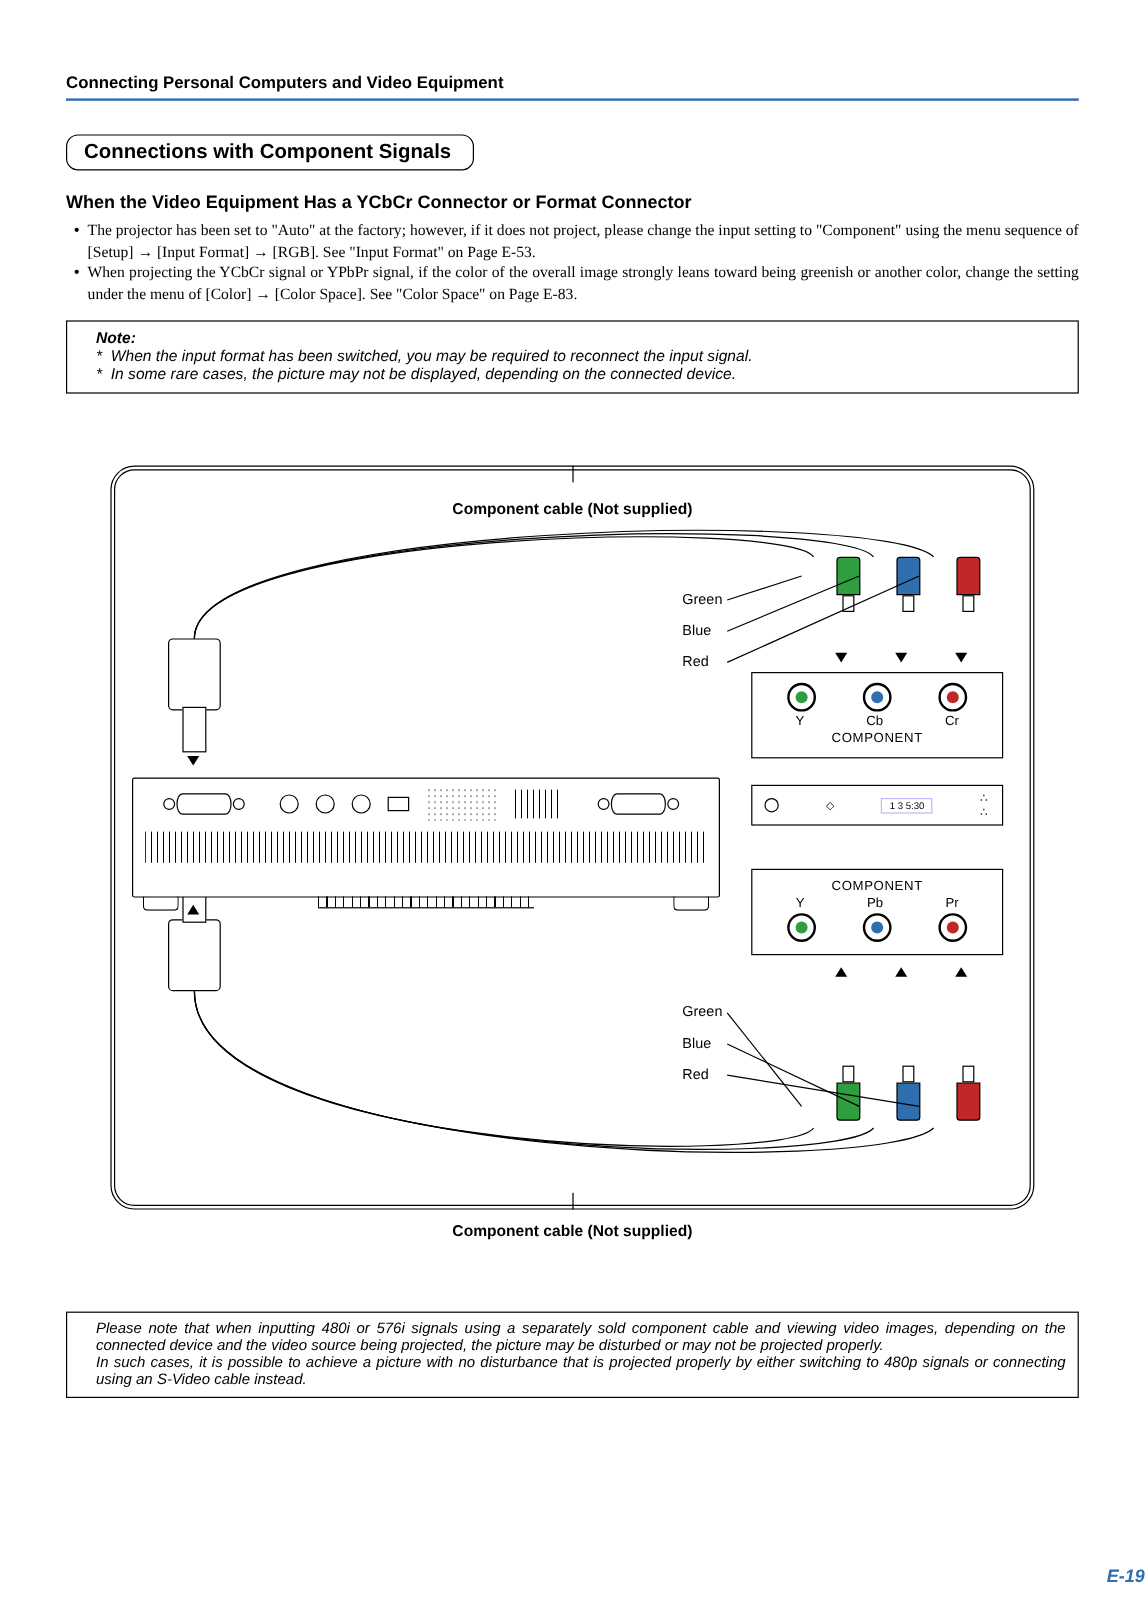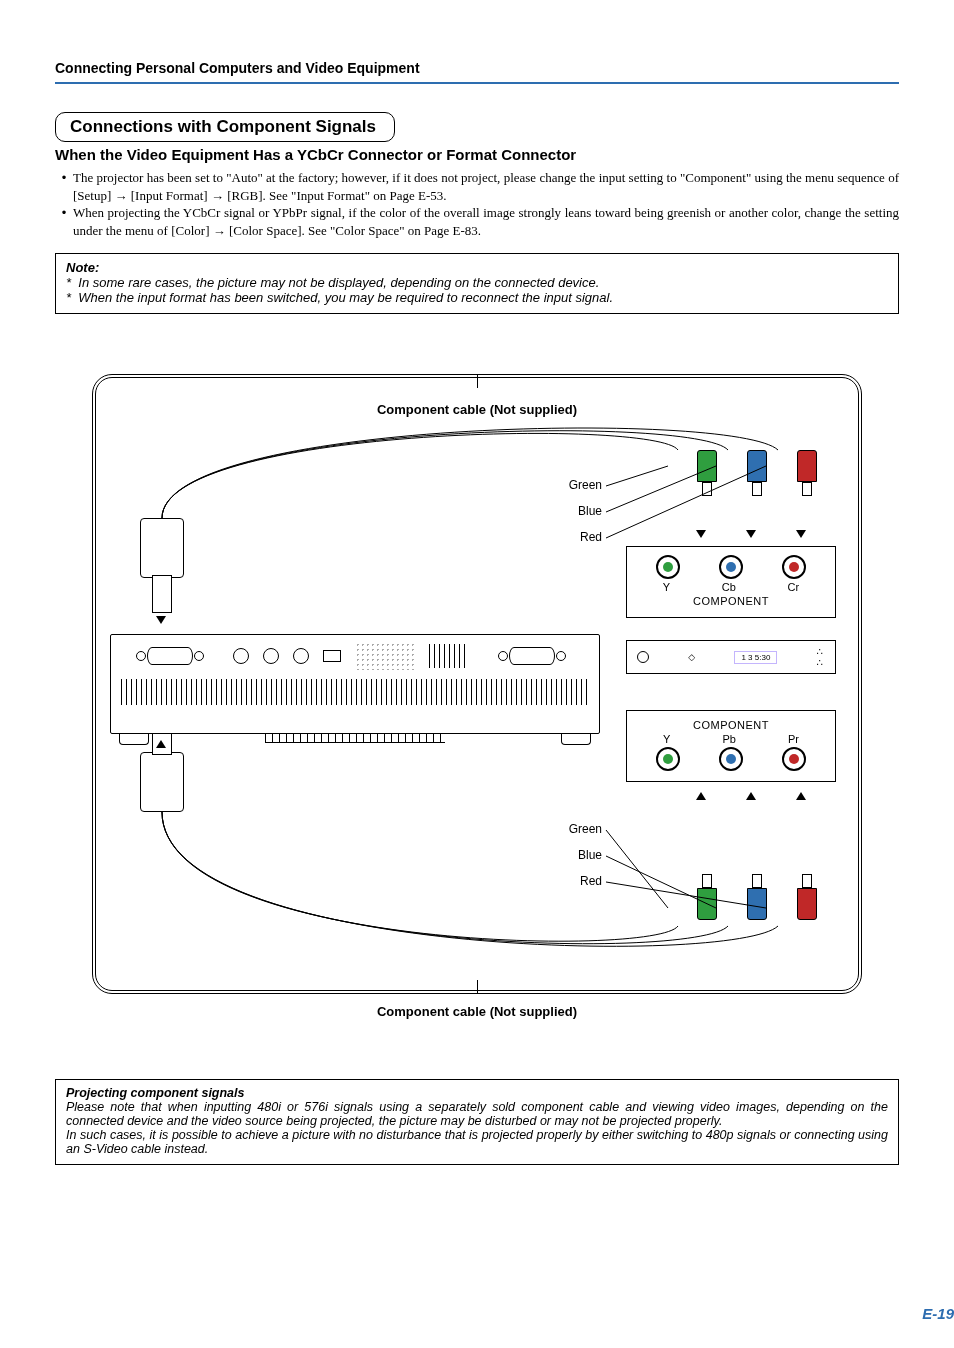--- a/index.html
+++ b/index.html
@@ -19,40 +19,40 @@
     border-bottom: 2px solid #2d6db0;
     margin-bottom: 28px;
   }
   .section-title {
     display: inline-block;
     border: 1.5px solid #000;
     border-radius: 10px;
     padding: 4px 18px 4px 14px;
     font-weight: 800;
     font-size: 17px;
-    margin-bottom: 4px;
+    margin-bottom: 18px;
     font-family: Arial, Helvetica, sans-serif;
   }
   .subheading {
     font-weight: 800;
     font-size: 15px;
     margin-bottom: 6px;
   }
   .bullets {
     font-size: 13px;
     line-height: 1.35;
     margin-bottom: 14px;
     text-align: justify;
   }
   .bullets .row { display: flex; }
   .bullets .dot { width: 18px; flex-shrink: 0; text-align: center; }
   .bullets .txt { flex: 1; font-family: Liberation Serif, serif; }
   .note-box {
     border: 1px solid #000;
-    padding: 6px 10px 8px 10px;
+    padding: 6px 10px 8px 24px;
     font-size: 13px;
     margin-bottom: 20px;
   }
   .note-box .note-title { font-weight: bold; font-style: italic; }
   .note-box .note-line { font-style: italic; }
 
   .diagram-wrap {
     margin: 60px auto 0 auto;
     width: 770px;
   }
@@ -168,21 +168,21 @@
     position: absolute; left: 44px; top: 374px;
     width: 44px; height: 60px; border: 1.5px solid #000; border-radius: 4px;
     background: #fff;
   }
   .vga-side-bot::before {
     content: ""; position: absolute; left: 50%; transform: translateX(-50%);
     top: -22px; width: 18px; height: 22px; border: 1px solid #000; background: #fff;
   }
 
   
-  .color-labels { position: absolute; font-size: 12px; text-align: right; }
+  .color-labels { position: absolute; font-size: 12px; }
   .color-labels .lrow { height: 26px; }
   .color-labels.top { top: 100px; right: 256px; }
   .color-labels.bot { top: 444px; right: 256px; }
   .arrowtip { position: absolute; width: 0; height: 0; border-left: 5px solid transparent; border-right: 5px solid transparent; }
   .arrowtip.down { border-top: 8px solid #000; }
   .arrowtip.up { border-bottom: 8px solid #000; }
 
   .note-box.bottom {
     margin-top: 60px;
     font-size: 12.5px;
@@ -218,22 +218,22 @@
   </div>
   <div class="row">
     <div class="dot">•</div>
     <div class="txt">When projecting the YCbCr signal or YPbPr signal, if the color of the overall image strongly leans toward being greenish or another color, change the setting under the menu of [Color] → [Color Space].
 See "Color Space" on Page E-83.</div>
   </div>
 </div>
 
 <div class="note-box">
   <div class="note-title">Note:</div>
+  <div class="note-line">*&nbsp;&nbsp;<span>When the input format has been switched, you may be required to reconnect the input signal.</span></div>
   <div class="note-line">*&nbsp;&nbsp;<span>In some rare cases, the picture may not be displayed, depending on the connected device.</span></div>
-  <div class="note-line">*&nbsp;&nbsp;<span>When the input format has been switched, you may be required to reconnect the input signal.</span></div>
 </div>
 
 
 <div class="diagram-wrap">
   <div class="diagram-frame">
 
     <div class="cable-label-top">Component cable (Not supplied)</div>
 
     <div style="position:absolute; left:50%; top:-4px; width:1px; height:14px; background:#000;"></div>
 
@@ -377,21 +377,20 @@
         <div class="foot"></div>
       </div>
     </div>
 
     <div style="position:absolute; left:50%; bottom:-4px; width:1px; height:14px; background:#000;"></div>
   </div>
   <div class="cable-label-bot">Component cable (Not supplied)</div>
 </div>
 
 <div class="note-box bottom">
-  <div class="note-title">Projecting component signals</div>
   <div class="note-line" style="white-space:pre-line;">Please note that when inputting 480i or 576i signals using a separately sold component cable and viewing video images, depending on the connected device and the video source being projected, the picture may be disturbed or may not be projected properly.
 In such cases, it is possible to achieve a picture with no disturbance that is projected properly by either switching to 480p signals or connecting using an S-Video cable instead.</div>
 </div>
 
 <div class="page-num">E-19</div>
 
 
 
 
 </body></html>

